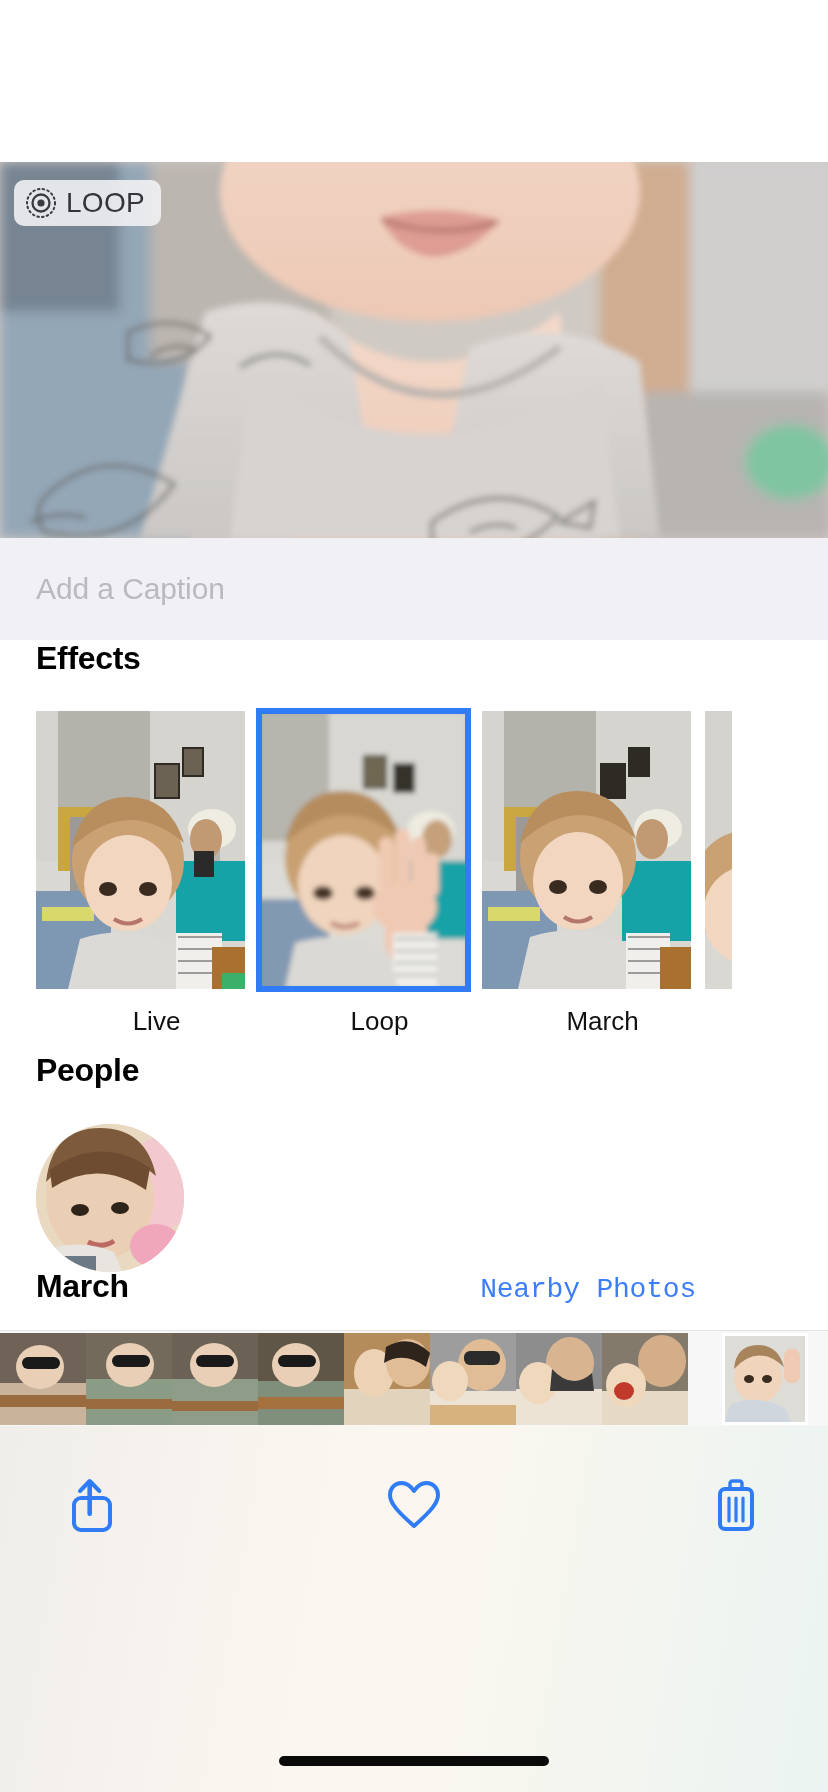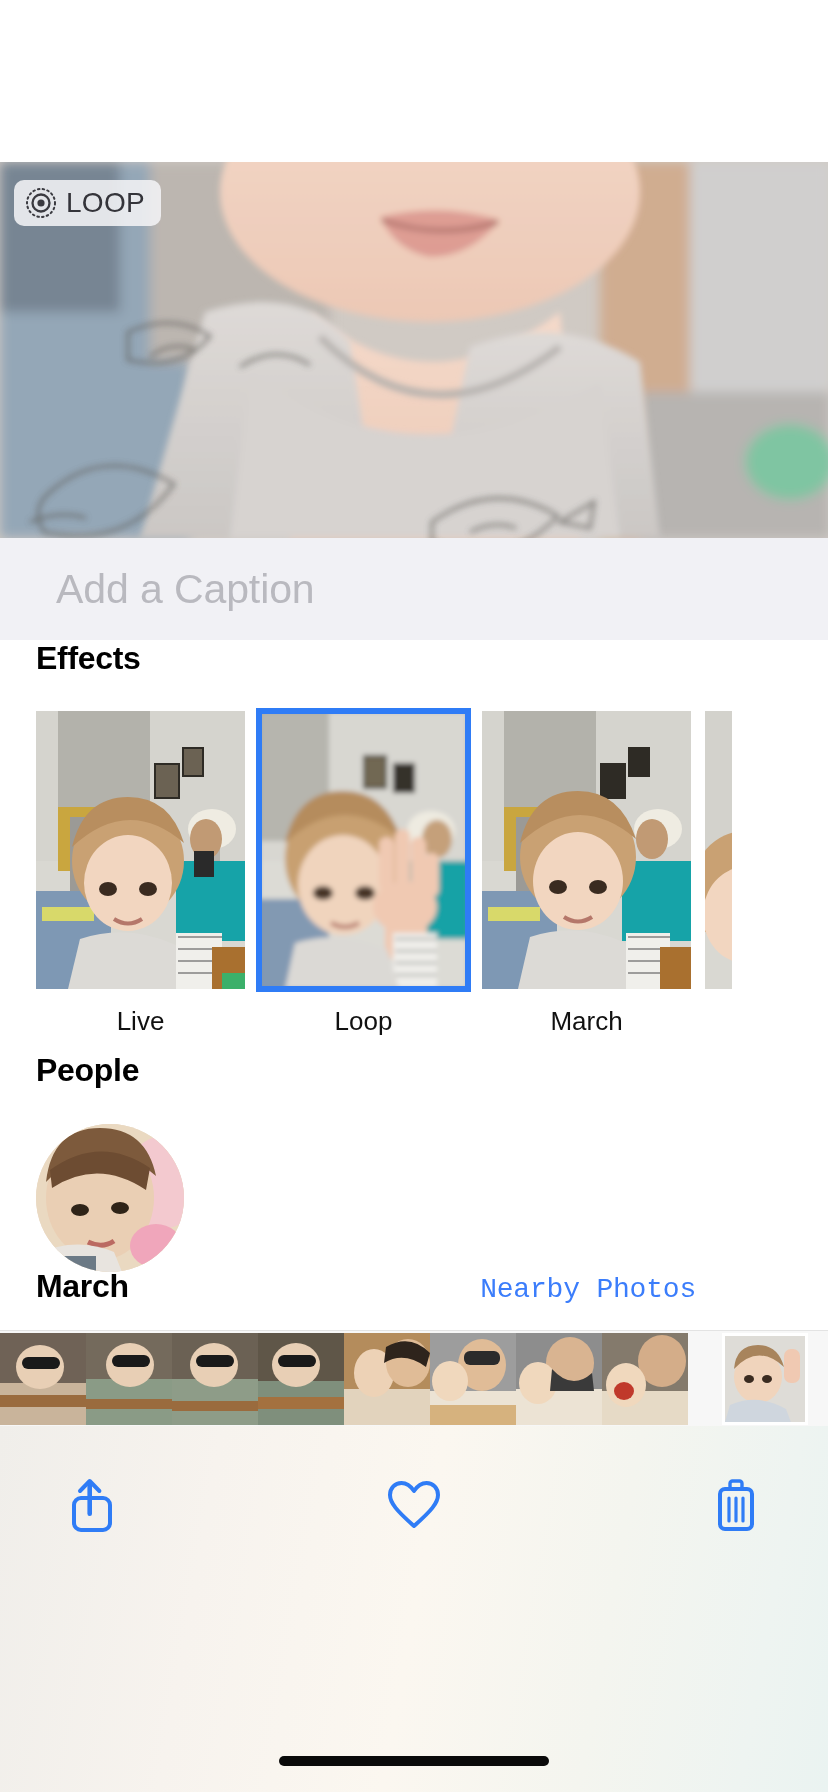--- a/index.html
+++ b/index.html
@@ -67,42 +67,42 @@
     display:flex; align-items:center; gap:9px; padding:0 16px 0 11px;
     z-index:6;
   }
   .loop-label{ font-size:28px; color:#34343a; letter-spacing:0.3px; }
 
   
   .caption-band{
     position:absolute; top:538px; left:0; width:828px; height:102px;
     background:#f1f1f5; display:flex; align-items:center;
   }
-  .caption-ph{ font-size:41px; color:#b9b9bf; padding-left:56px; letter-spacing:-0.1px;}
+  .caption-ph{ font-size:30px; color:#b9b9bf; padding-left:36px; letter-spacing:-0.1px;}
 
   
   .content{ position:absolute; top:640px; left:0; width:732px; height:690px; background:#fff; overflow:hidden; }
 
   .sec-head{
     display:flex; align-items:baseline; justify-content:space-between;
     padding:0 36px; height:62px;
   }
   .sec-title{ font-size:32px; font-weight:700; color:#000; letter-spacing:-0.3px; }
   .sec-action{ font-size:28px; color:#3b7dfb; letter-spacing:-0.2px;font-family:Liberation Mono, monospace; }
 
   
   .effects-row{ position:relative; height:292px; margin-top:4px; }
   .eff{
     position:absolute; top:5px; width:209px; height:278px;
   }
   .eff .thumbwrap{
     width:209px; height:278px; overflow:hidden; position:relative; background:#8a8a8a;
   }
   .eff.sel .thumbwrap{ outline:6px solid #2f7cf6; outline-offset:-3px; }
-  .eff-labels{ position:relative; height:54px; }
+  .eff-labels{ position:relative; height:54px;margin-left:16px; }
   .eff-lbl{ position:absolute; top:8px; width:209px; text-align:center; font-size:26px; color:#111;}
 
   
   .people-row{ height:150px; padding-left:36px; padding-top:6px; }
   .avatar{
     width:148px; height:148px; border-radius:50%; overflow:hidden; position:relative; background:#e8d9c6;
   }
 
   
   .filmstrip{

